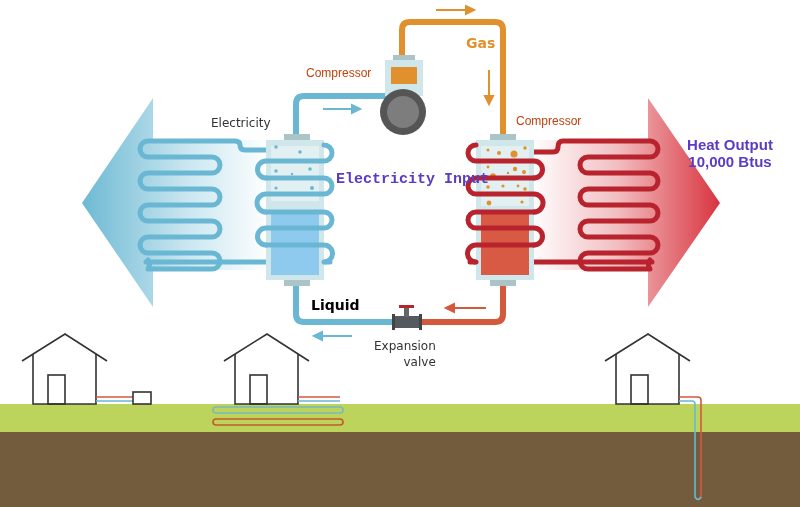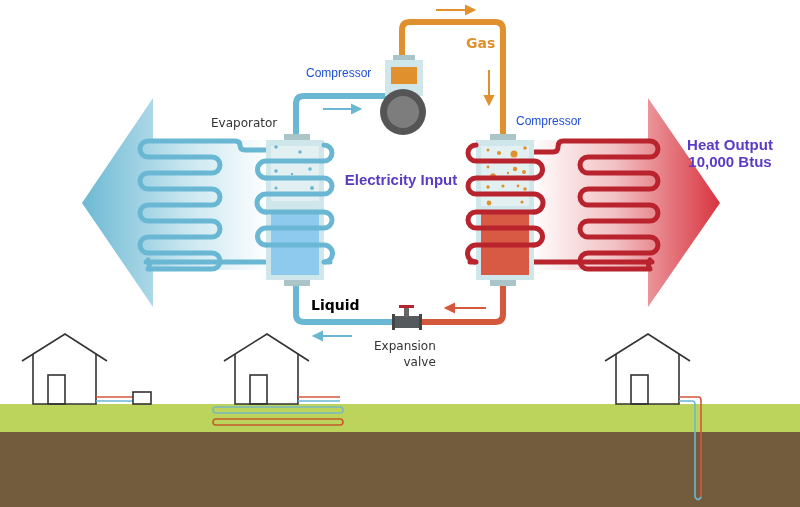--- a/index.html
+++ b/index.html
@@ -1,19 +1,19 @@
 <!DOCTYPE html>
 <html><head>
 <meta charset="utf-8">
 <style>
   html, body { margin:0; padding:0; }
   body { width:800px; height:507px; background:#ffffff; overflow:hidden; position:relative; font-family:"DejaVu Sans", sans-serif; }
   #stage { position:absolute; left:0; top:0; width:800px; height:507px; }
   .lbl { position:absolute; white-space:nowrap; }
-  .gray { color:#1d4ed8; font-size:12px; font-family:"Liberation Sans", sans-serif; }
+  .gray { color:#c2410c; font-size:12px; font-family:"Liberation Sans", sans-serif; }
   .dark { color:#333333; font-size:12px; font-family:"DejaVu Sans", sans-serif; }
   .purple { color:#5b3bc4; font-weight:bold; font-size:15px; font-family:"Liberation Sans", sans-serif; text-align:center; line-height:17px;margin-top:32px; }
   .flowlbl { font-weight:bold; font-size:14px; font-family:"DejaVu Sans", sans-serif; }
 </style>
 </head>
 <body>
 
 <svg id="stage" width="800" height="507" viewBox="0 0 800 507">
   <defs>
     <linearGradient id="coldGrad" x1="0" y1="0" x2="1" y2="0">
@@ -158,27 +158,27 @@
   <g fill="none" stroke="#333" stroke-width="1.6">
     <path d="M605,361 L648,334 L690,361"></path>
     <path d="M616,354 L616,404 L679,404 L679,354"></path>
     <rect x="631" y="375" width="17" height="29"></rect>
     <path d="M679,397 L698,397 Q701,397 701,400 L701,499" stroke="#d4583c"></path>
     <path d="M679,401 L692,401 Q695,401 695,404 L695,497 Q698,502 701,497" stroke="#6ab7d4"></path>
   </g>
 </svg>
 
 <div class="lbl gray" style="left:306px; top:66px;">Compressor</div>
-<div class="lbl dark" style="left:211px; top:116px;">Evaporator</div>
+<div class="lbl dark" style="left:211px; top:116px;">Electricity</div>
 <div class="lbl gray" style="left:516px; top:114px;">Compressor</div>
 <div class="lbl flowlbl" style="left:466px; top:35px; color:#e0912e;">Gas</div>
 <div class="lbl flowlbl" style="left:311px; top:297px; color:#000000;">Liquid</div>
 <div class="lbl dark" style="left:374px; top:338px; text-align:right; line-height:16px;">
   <div>Expansion</div>
   <div>valve</div>
 </div>
-<div class="lbl purple" style="left:336px; top:139px; width:130px;">
+<div class="lbl purple" style="left:336px; top:139px; width:130px;font-family:Liberation Mono, monospace;">
   <div>Electricity Input</div>
 </div>
 <div class="lbl purple" style="left:678px; top:104px; width:104px;">
   <div>Heat Output</div>
   <div>10,000 Btus</div>
 </div>
 
 </body></html>

